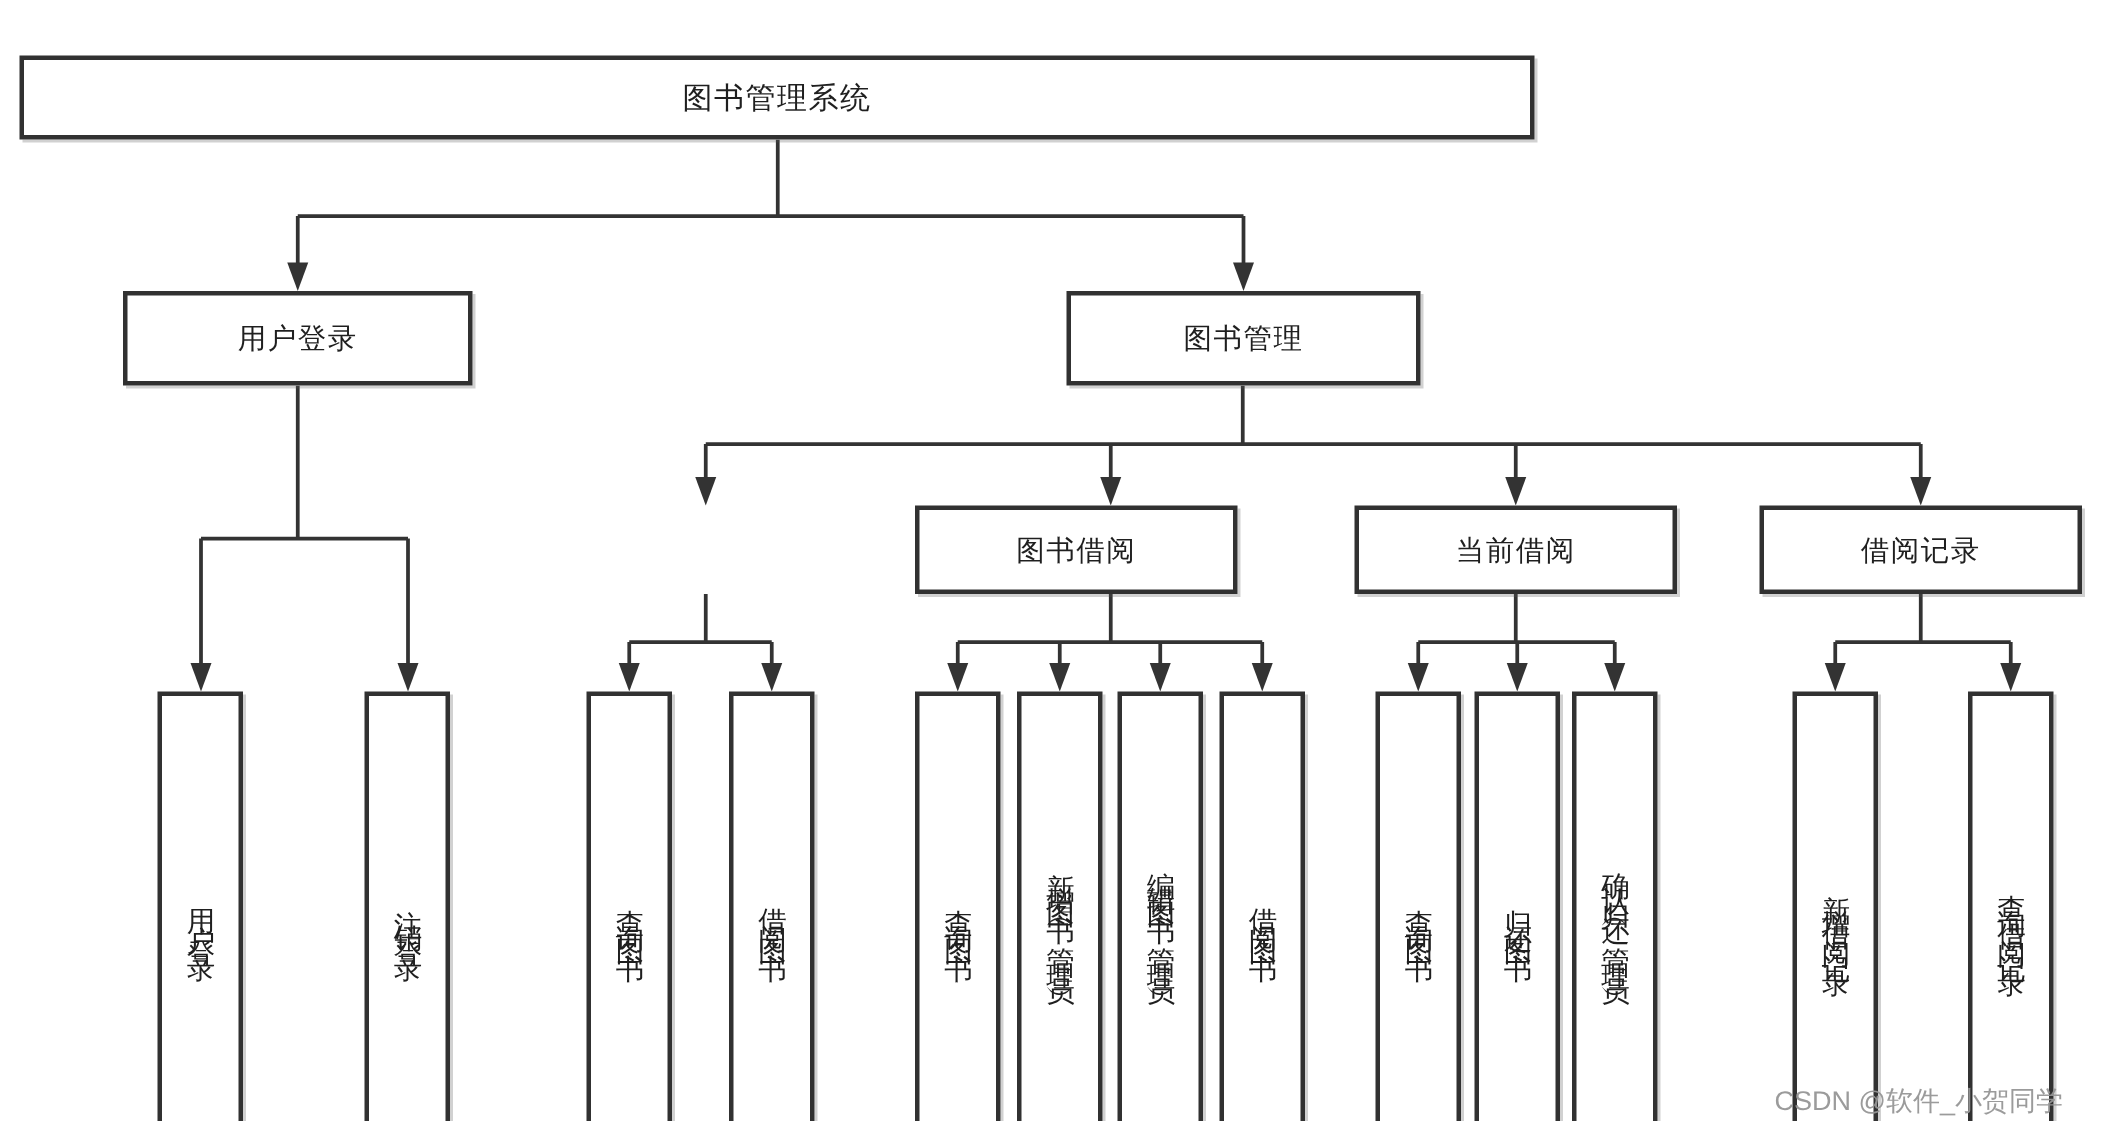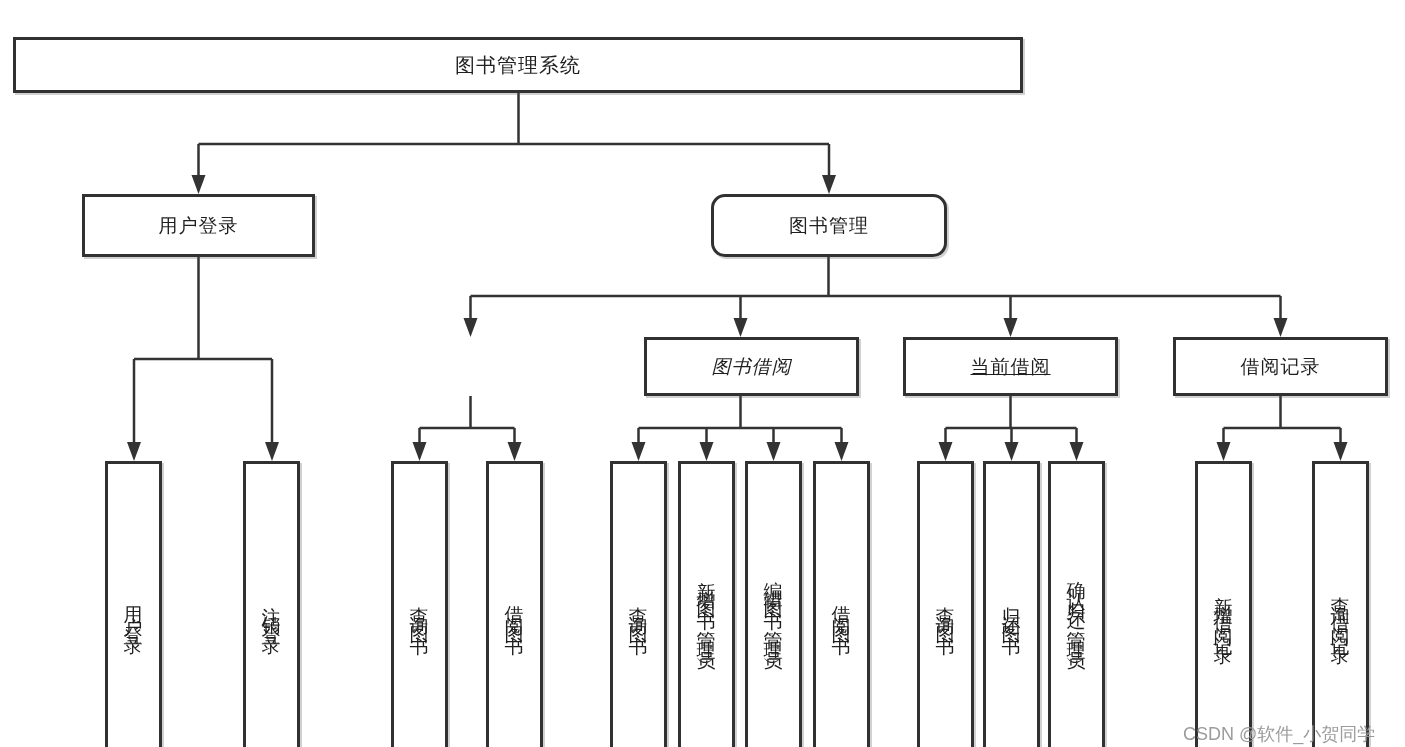--- a/index.html
+++ b/index.html
@@ -76,24 +76,24 @@
       <polygon points="1004.5,418 1018.5,418 1011.5,437"></polygon>
       <polygon points="1069.5,418 1083.5,418 1076.5,437"></polygon>
       <polygon points="1216.5,418 1230.5,418 1223.5,437"></polygon>
       <polygon points="1333.5,418 1347.5,418 1340.5,437"></polygon>
     </g>
   </svg>
 
   <div class="box root" style="left:13px;top:13px;width:1010px;height:56px;">图书管理系统</div>
 
   <div class="box h" style="left:82px;top:170px;width:233px;height:63px;">用户登录</div>
-  <div class="box h" style="left:711px;top:170px;width:236px;height:63px;border-radius:14px;">图书管理</div>
+  <div class="box h" style="left:711px;top:170px;width:236px;height:63px;">图书管理</div>
 
-  <div class="box h" style="left:644px;top:313px;width:215px;height:59px;font-style:italic;">图书借阅</div>
-  <div class="box h" style="left:903px;top:313px;width:215px;height:59px;text-decoration:underline;">当前借阅</div>
+  <div class="box h" style="left:610px;top:313px;width:215px;height:59px;">图书借阅</div>
+  <div class="box h" style="left:903px;top:313px;width:215px;height:59px;">当前借阅</div>
   <div class="box h" style="left:1173px;top:313px;width:215px;height:59px;text-align:right;">借阅记录</div>
 
   <div class="box v" style="left:105px;top:437px;width:57px;height:299px;">用户登录</div>
   <div class="box v" style="left:243px;top:437px;width:57px;height:299px;">注销登录</div>
 
   <div class="box v" style="left:391px;top:437px;width:57px;height:299px;">查询图书</div>
   <div class="box v" style="left:486px;top:437px;width:57px;height:299px;">借阅图书</div>
 
   <div class="box v" style="left:610px;top:437px;width:57px;height:299px;">查询图书</div>
   <div class="box v" style="left:678px;top:437px;width:57px;height:299px;">新增图书（管理员）</div>

